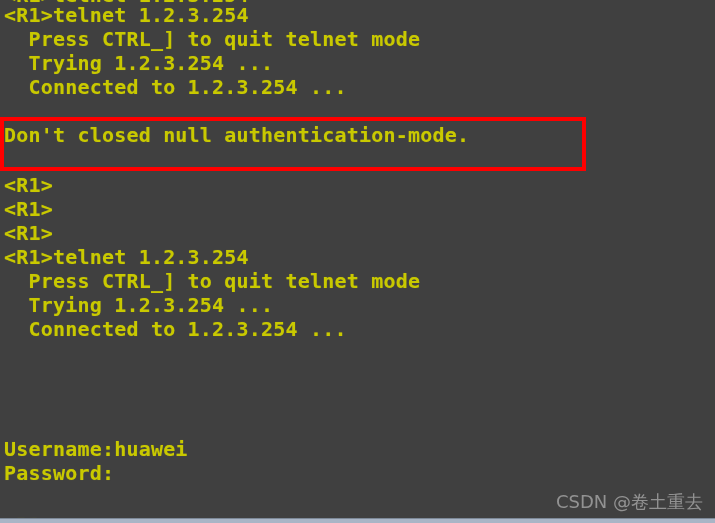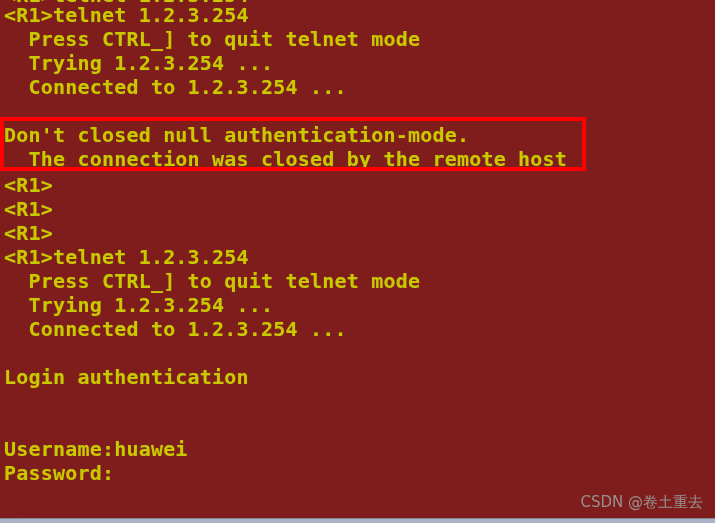--- a/index.html
+++ b/index.html
@@ -59,21 +59,21 @@
     pointer-events: none;
   }
 
   
   #watermark {
     position: absolute;
     right: 12px;
     bottom: 12px;
     color: #9a9a9a;
     font-family: "DejaVu Sans", "Liberation Sans", sans-serif;
-    font-size: 15px;
+    font-size: 18px;
     line-height: 18px;
     white-space: pre;
     opacity: 0.92;
     margin-left: 33px;
   }
 
   
   #bottom-bar {
     position: absolute;
     left: 0;
@@ -81,40 +81,38 @@
     width: 715px;
     height: 5px;
     background: #a9b5c6;
     border-top: 1px solid #7d8998;
     box-sizing: border-box;
   }
 </style>
 </head>
 <body>
 
-<div id="screen" style="background: #7f1d1d;">
+<div id="screen" style="background: #404040;">
 
   <div id="terminal">
       <div class="line clipped" style="color: rgb(201, 201, 0);">&lt;R1&gt;telnet 1.2.3.254</div>
       <div class="line" style="top: 3px; color: rgb(201, 201, 0);">&lt;R1&gt;telnet 1.2.3.254</div>
       <div class="line" style="top: 27px; color: rgb(201, 201, 0);">  Press CTRL_] to quit telnet mode</div>
       <div class="line" style="top: 51px; color: rgb(201, 201, 0);">  Trying 1.2.3.254 ...</div>
       <div class="line" style="top: 75px; color: rgb(201, 201, 0);">  Connected to 1.2.3.254 ...</div>
       <div class="line" style="top: 99px; color: rgb(201, 201, 0);"></div>
       <div class="line" style="top: 123px; color: rgb(201, 201, 0);">Don't closed null authentication-mode.</div>
-      <div class="line" style="top: 147px; color: rgb(201, 201, 0);">  The connection was closed by the remote host</div>
       <div class="line" style="top: 173px; color: rgb(201, 201, 0);">&lt;R1&gt;</div>
       <div class="line" style="top: 197px; color: rgb(201, 201, 0);">&lt;R1&gt;</div>
       <div class="line" style="top: 221px; color: rgb(201, 201, 0);">&lt;R1&gt;</div>
       <div class="line" style="top: 245px; color: rgb(201, 201, 0);">&lt;R1&gt;telnet 1.2.3.254</div>
       <div class="line" style="top: 269px; color: rgb(201, 201, 0);">  Press CTRL_] to quit telnet mode</div>
       <div class="line" style="top: 293px; color: rgb(201, 201, 0);">  Trying 1.2.3.254 ...</div>
       <div class="line" style="top: 317px; color: rgb(201, 201, 0);">  Connected to 1.2.3.254 ...</div>
       <div class="line" style="top: 341px; color: rgb(201, 201, 0);"></div>
-      <div class="line" style="top: 365px; color: rgb(201, 201, 0);">Login authentication</div>
       <div class="line" style="top: 389px; color: rgb(201, 201, 0);"></div>
       <div class="line" style="top: 413px; color: rgb(201, 201, 0);"></div>
       <div class="line" style="top: 437px; color: rgb(201, 201, 0);">Username:huawei</div>
       <div class="line" style="top: 461px; color: rgb(201, 201, 0); text-align: center;">Password:</div>
       <div class="line" style="top: 513px; color: rgb(201, 201, 0);">&lt;R3&gt;</div>
     </div>
 
   <div id="red-box" style="left: 0px; top: 117px; width: 586px; height: 54px; border-color: rgb(255, 0, 0); border-width: 4px;"></div>
 
   <div id="watermark" style="color: rgb(154, 154, 154);">CSDN @卷土重去</div>

